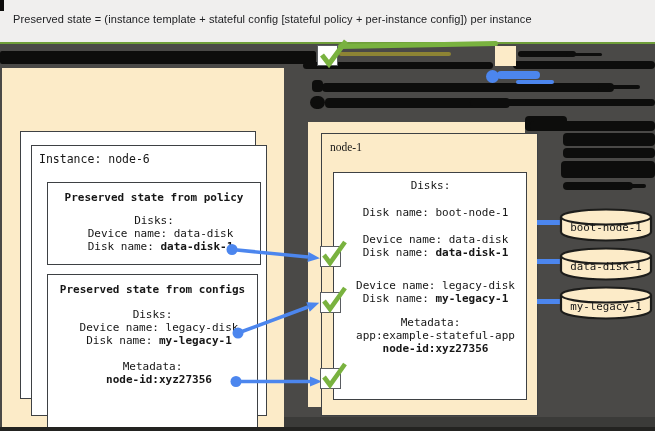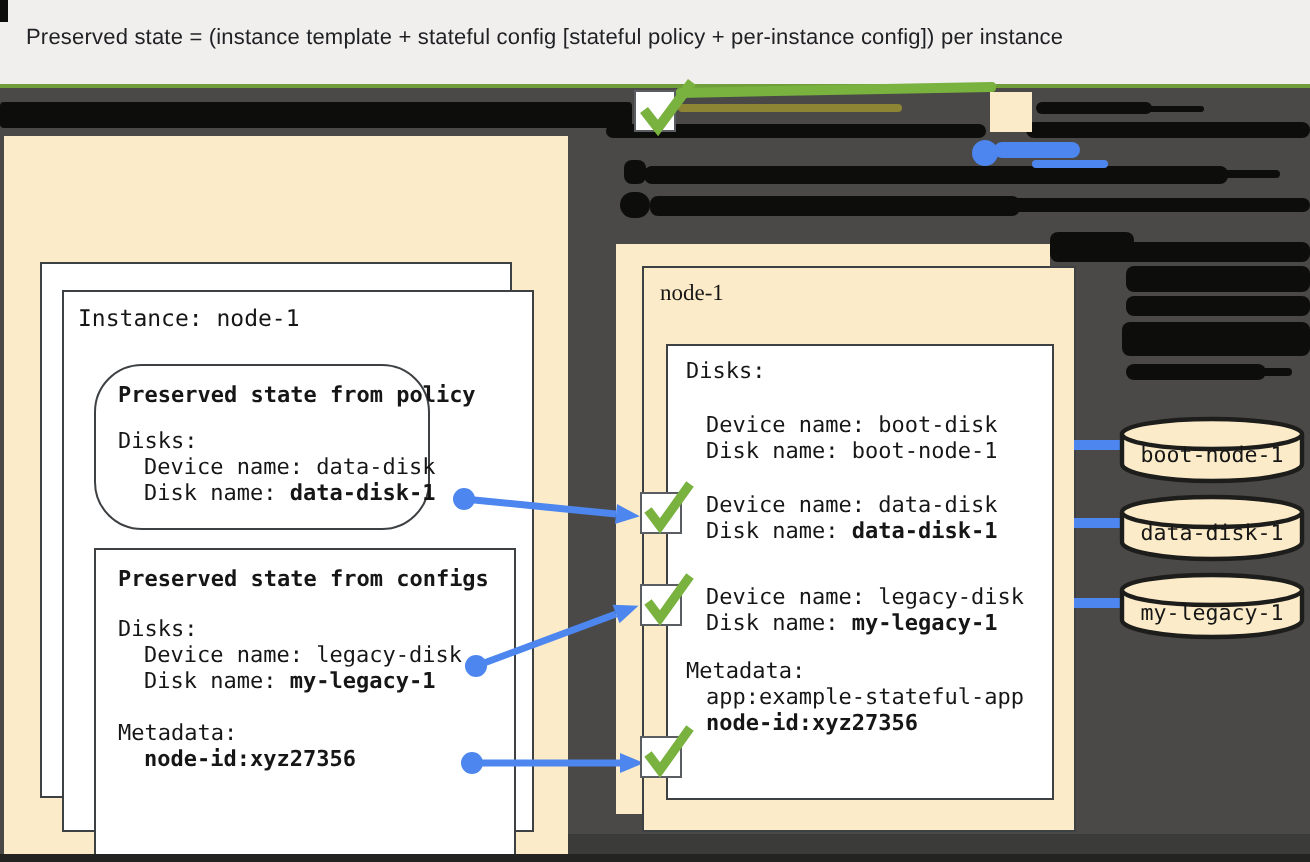--- a/index.html
+++ b/index.html
@@ -28,26 +28,26 @@
   
   .cream{background:#FCEBC8;}
   .left-panel{left:2px;top:68px;width:282px;height:359px;}
   .right-back{left:308px;top:122px;width:217px;height:285px;}
   .right-front{left:321px;top:133px;width:217px;height:283px;border:1.5px solid #3E4144;box-sizing:border-box;}
   .card{background:#fff;border:1.5px solid #3E4144;box-sizing:border-box;}
   .back-card{left:20px;top:131px;width:236px;height:268px;}
   .front-card{left:31px;top:145px;width:236px;height:271px;}
   .inner-box{border:1.4px solid #3E4144;box-sizing:border-box;background:#fff;
              padding:8px 11px 0 11px;}
-  .box1{left:47px;top:182px;width:168px;height:83px;border-radius:24px;}
+  .box1{left:47px;top:182px;width:214px;height:83px;}
   .box2{left:47px;top:274px;width:211px;height:155px;}
   .right-card{left:333px;top:172px;width:194px;height:228px;padding:6px 8px 0 9px;}
 
   
-  .mono{font-family:"DejaVu Sans Mono",monospace;font-size:11px;line-height:13px;color:#161616;white-space:nowrap;}
+  .mono{font-family:"DejaVu Sans Mono",monospace;font-size:11px;line-height:13px;color:#161616;white-space:nowrap;text-align:center;}
   .mono b{font-weight:bold;}
   .mono-title{font-family:"DejaVu Sans Mono",monospace;font-size:11.5px;color:#161616;white-space:nowrap;}
   .box-title{font-weight:bold;margin-bottom:10px;}
   .indent{padding-left:13px;}
   .indent-r{padding-left:10px;}
   .heading{left:24px;top:78px;font-size:11.5px;line-height:15.5px;color:#1c1c1c;}
   .heading .hb{font-weight:bold;}
   .gap14{margin-top:14px;} .gap20{margin-top:20px;} .gap11{margin-top:11px;}
   .gap12{margin-top:12px;} .gap13{margin-top:13px;}
 
@@ -96,21 +96,21 @@
   <div class="abs green-line"></div>
   <div class="abs olive-line"></div>
   <div class="abs cream-chip"></div>
   <div class="abs blue-dot"></div>
   <div class="abs blue-bar"></div>
   <div class="abs blue-thin"></div>
 
   <div class="abs cream left-panel"></div>
   <div class="abs card back-card"></div>
   <div class="abs card front-card"></div>
-  <div class="abs mono-title" style="left:39px;top:152px;">Instance: node-1</div>
+  <div class="abs mono-title" style="left:39px;top:152px;">Instance: node-6</div>
 
   <div class="abs inner-box box1">
     <div class="mono box-title">Preserved state from policy</div>
     <div class="mono">Disks:</div>
     <div class="mono indent">Device name: data-disk</div>
     <div class="mono indent"><span>Disk name: </span><b>data-disk-1</b></div>
   </div>
 
   <div class="abs inner-box box2">
     <div class="mono box-title">Preserved state from configs</div>
@@ -122,21 +122,20 @@
   </div>
 
   <div class="abs cream right-back"></div>
   <div class="abs cream right-front"></div>
   <div class="abs mono-title" style="left:330px;top:141px;font-family:Liberation Serif, serif;">node-1</div>
 
   <div class="abs card right-card">
     <div class="mono">Disks:</div>
 
     <div class="gap14">
-      <div class="mono indent-r">Device name: boot-disk</div>
       <div class="mono indent-r"><span>Disk name: </span><span>boot-node-1</span></div>
     </div>
 
     <div class="gap14">
       <div class="mono indent-r">Device name: data-disk</div>
       <div class="mono indent-r"><span>Disk name: </span><b>data-disk-1</b></div>
     </div>
 
     <div class="gap20">
       <div class="mono indent-r">Device name: legacy-disk</div>

